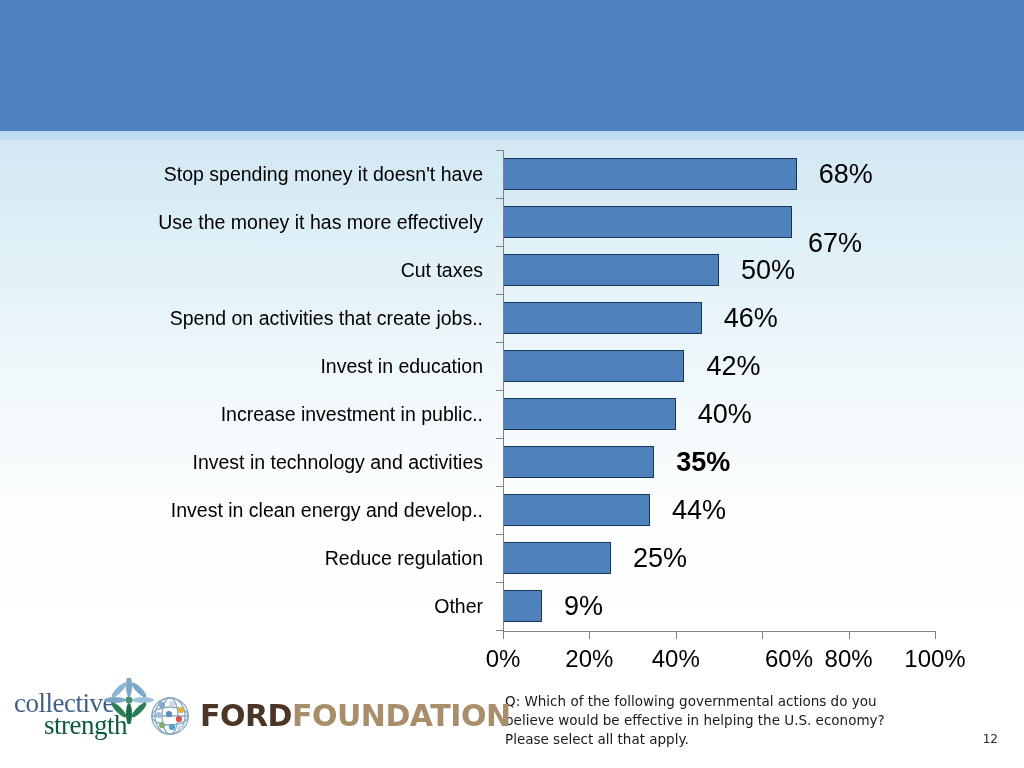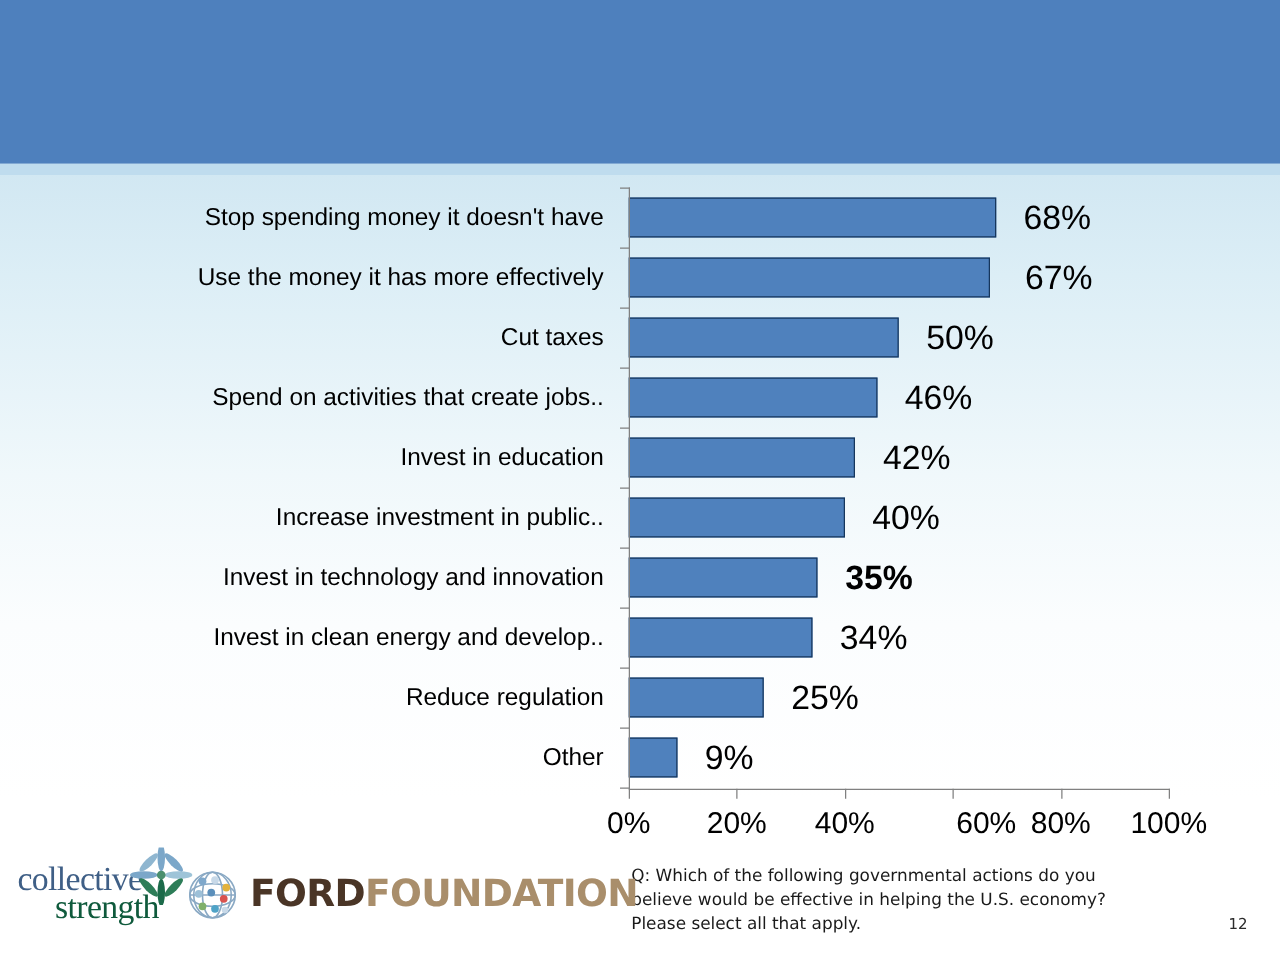--- a/index.html
+++ b/index.html
@@ -202,21 +202,21 @@
         <div class="cat-label">Stop spending money it doesn't have</div>
         <div class="bar-area">
           <div class="bar" style="width: 293.76px; background: rgb(79, 129, 189); border-color: rgb(22, 54, 92);"></div>
           <div class="bar-value" style="left: 293.76px;">68%</div>
         </div>
       </div>
       <div class="row">
         <div class="cat-label">Use the money it has more effectively</div>
         <div class="bar-area">
           <div class="bar" style="width: 289.44px; background: rgb(79, 129, 189); border-color: rgb(22, 54, 92);"></div>
-          <div class="bar-value" style="left: 295px;">67%</div>
+          <div class="bar-value" style="left: 283px; margin-top: 21px;">67%</div>
         </div>
       </div>
       <div class="row">
         <div class="cat-label">Cut taxes</div>
         <div class="bar-area">
           <div class="bar" style="width: 216px; background: rgb(79, 129, 189); border-color: rgb(22, 54, 92);"></div>
           <div class="bar-value" style="left: 216px;">50%</div>
         </div>
       </div>
       <div class="row">
@@ -234,31 +234,31 @@
         </div>
       </div>
       <div class="row">
         <div class="cat-label">Increase investment in public..</div>
         <div class="bar-area">
           <div class="bar" style="width: 172.8px; background: rgb(79, 129, 189); border-color: rgb(22, 54, 92);"></div>
           <div class="bar-value" style="left: 172.8px;">40%</div>
         </div>
       </div>
       <div class="row">
-        <div class="cat-label">Invest in technology and innovation</div>
+        <div class="cat-label">Invest in technology and activities</div>
         <div class="bar-area">
           <div class="bar" style="width: 151.2px; background: rgb(79, 129, 189); border-color: rgb(22, 54, 92);"></div>
           <div class="bar-value" style="left: 151.2px; font-weight: bold;">35%</div>
         </div>
       </div>
       <div class="row">
         <div class="cat-label">Invest in clean energy and develop..</div>
         <div class="bar-area">
           <div class="bar" style="width: 146.88px; background: rgb(79, 129, 189); border-color: rgb(22, 54, 92);"></div>
-          <div class="bar-value" style="left: 146.88px;">34%</div>
+          <div class="bar-value" style="left: 146.88px;">44%</div>
         </div>
       </div>
       <div class="row">
         <div class="cat-label">Reduce regulation</div>
         <div class="bar-area">
           <div class="bar" style="width: 108px; background: rgb(79, 129, 189); border-color: rgb(22, 54, 92);"></div>
           <div class="bar-value" style="left: 108px;">25%</div>
         </div>
       </div>
       <div class="row">

